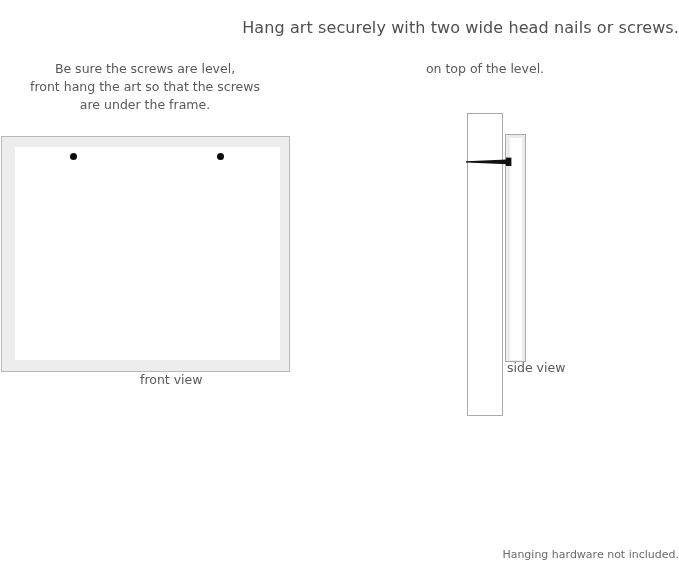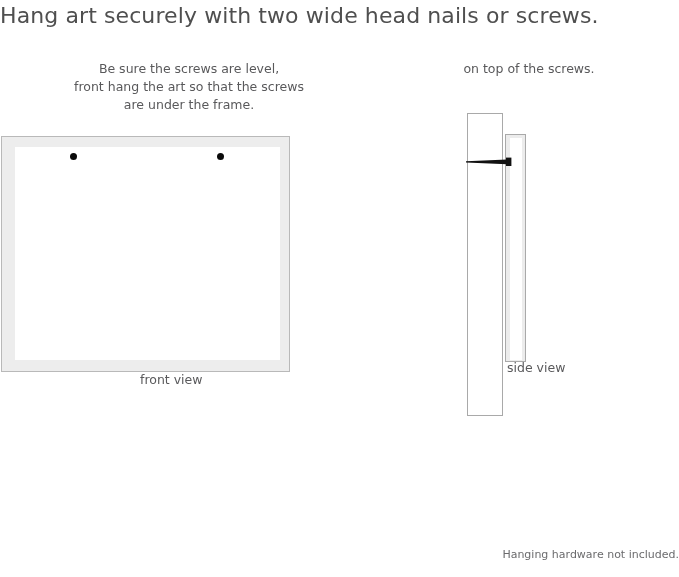--- a/index.html
+++ b/index.html
@@ -13,38 +13,37 @@
     position: relative;
     overflow: hidden;
     font-family: "DejaVu Sans", "Liberation Sans", sans-serif;
     -webkit-font-smoothing: antialiased;
   }
 
   
   .title {
     position: absolute;
     left: 0;
-    top: 4px;
+    top: 16px;
     width: 679px;
-    text-align: left;
-    font-size: 22px;
+    text-align: right;
+    font-size: 16px;
     line-height: 24px;
     color: #4f4f4f;
     font-weight: 400;
     letter-spacing: 0.1px;
   }
 
   .caption {
     position: absolute;
     text-align: center;
     font-size: 12.5px;
     line-height: 18px;
     color: #59595b;
     font-weight: 400;
-    padding-left: 44px;
   }
   .caption-left {
     left: 0px;
     top: 60px;
     width: 290px;
   }
   .caption-right {
     left: 395px;
     top: 60px;
     width: 180px;
@@ -171,21 +170,21 @@
 
   <div class="title">Hang art securely with two wide head nails or screws.</div>
 
   <div class="caption caption-left">
     <span class="line">Be sure the screws are level,</span>
     <span class="line">front hang the art so that the screws</span>
     <span class="line">are under the frame.</span>
   </div>
 
   <div class="caption caption-right">
-    <span class="line">on top of the screws.</span>
+    <span class="line">on top of the level.</span>
   </div>
 
   <div class="front-view">
     <div class="front-frame-outer"></div>
     <div class="front-frame-inner"></div>
     <div class="screw-dot left"></div>
     <div class="screw-dot right"></div>
   </div>
 
   <div class="view-label label-front">front view</div>

